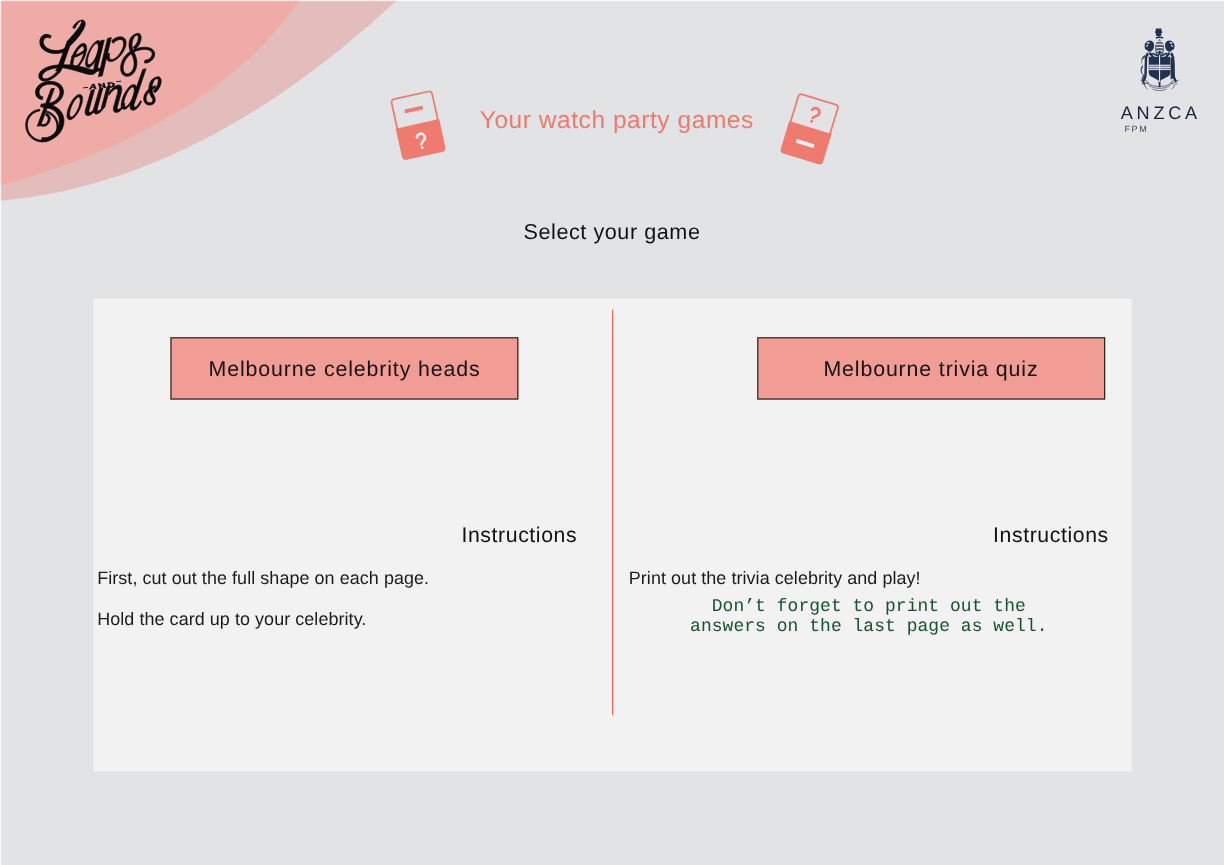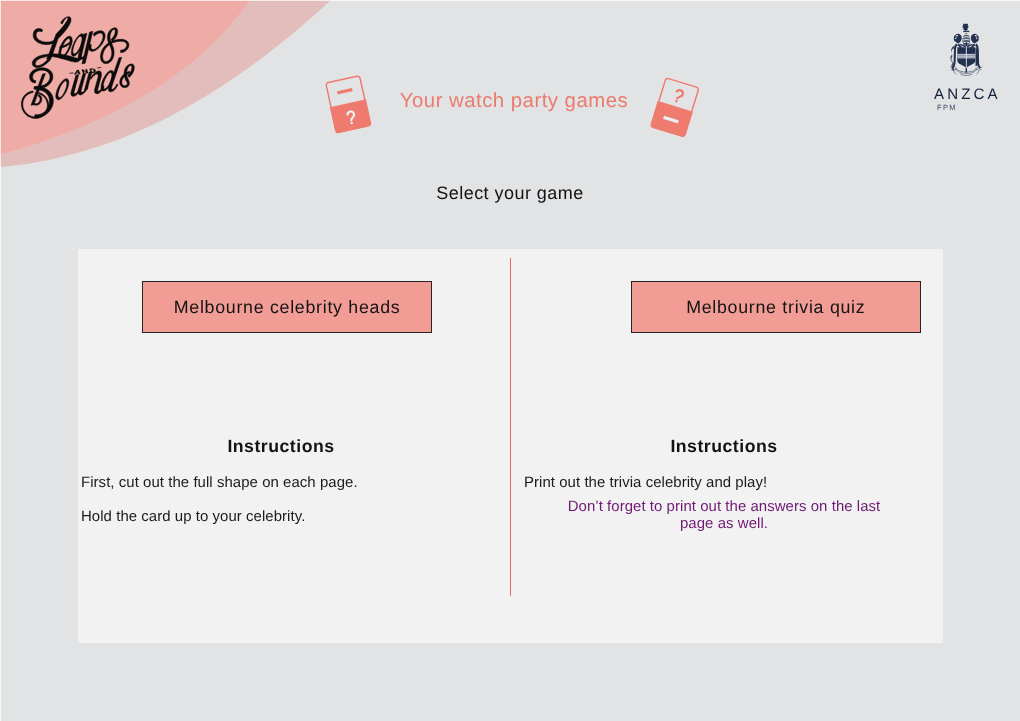--- a/index.html
+++ b/index.html
@@ -21,23 +21,23 @@
   .title{position:absolute;left:4px;top:90.5px;width:1020px;text-align:center;color:#ec7a6d;font-size:20.4px;line-height:20px;letter-spacing:0.47px;}
   .subtitle{position:absolute;left:0;top:184.3px;width:1020px;text-align:center;font-size:18px;line-height:18px;letter-spacing:0.46px;color:#121212;}
   .btn{position:absolute;top:281.4px;width:287.6px;height:49.7px;border:1.4px solid #262626;background:#f19c95;
        display:flex;align-items:center;justify-content:center;font-size:17.8px;letter-spacing:0.72px;color:#141414;
        box-sizing:content-box;}
   .btn1{left:142.3px;}
   .btn2{left:605px;margin-left:26px;}
   .col{position:absolute;width:400px;text-align:center;}
   .col1{left:81px;}
   .col2{left:524px;}
-  .h-instr{position:absolute;top:437.6px;left:0;width:400px;text-align:center;font-size:17.7px;line-height:17px;font-weight:bold;letter-spacing:0.5px;color:#121212;}
+  .h-instr{position:absolute;top:437.6px;left:0;width:400px;text-align:right;font-size:17.7px;line-height:17px;font-weight:normal;letter-spacing:0.5px;color:#121212;}
   .p-instr{position:absolute;left:0;width:400px;text-align:left;font-size:14.95px;line-height:14px;letter-spacing:0.06px;color:#1b1b1b;}
-  .p-wrap{position:absolute;left:35px;width:330px;text-align:center;font-size:14.95px;line-height:17.4px;letter-spacing:0.06px;color:#701a75;}
+  .p-wrap{position:absolute;left:35px;width:330px;text-align:center;font-size:14.95px;line-height:17.4px;letter-spacing:0.06px;color:#14532d;font-family:Liberation Mono, monospace;}
 </style>
 </head>
 <body>
 
 <div class="page">
   <svg class="swoosh" viewBox="0 0 400 200">
     <ellipse cx="-33.9" cy="-19047.7" rx="2760.5" ry="19216.4" fill="#e3bdbb"></ellipse>
     <ellipse cx="-193.7" cy="-105.7" rx="477.5" ry="284.8" fill="#efaca6"></ellipse>
   </svg>
   <div class="panel"></div>

